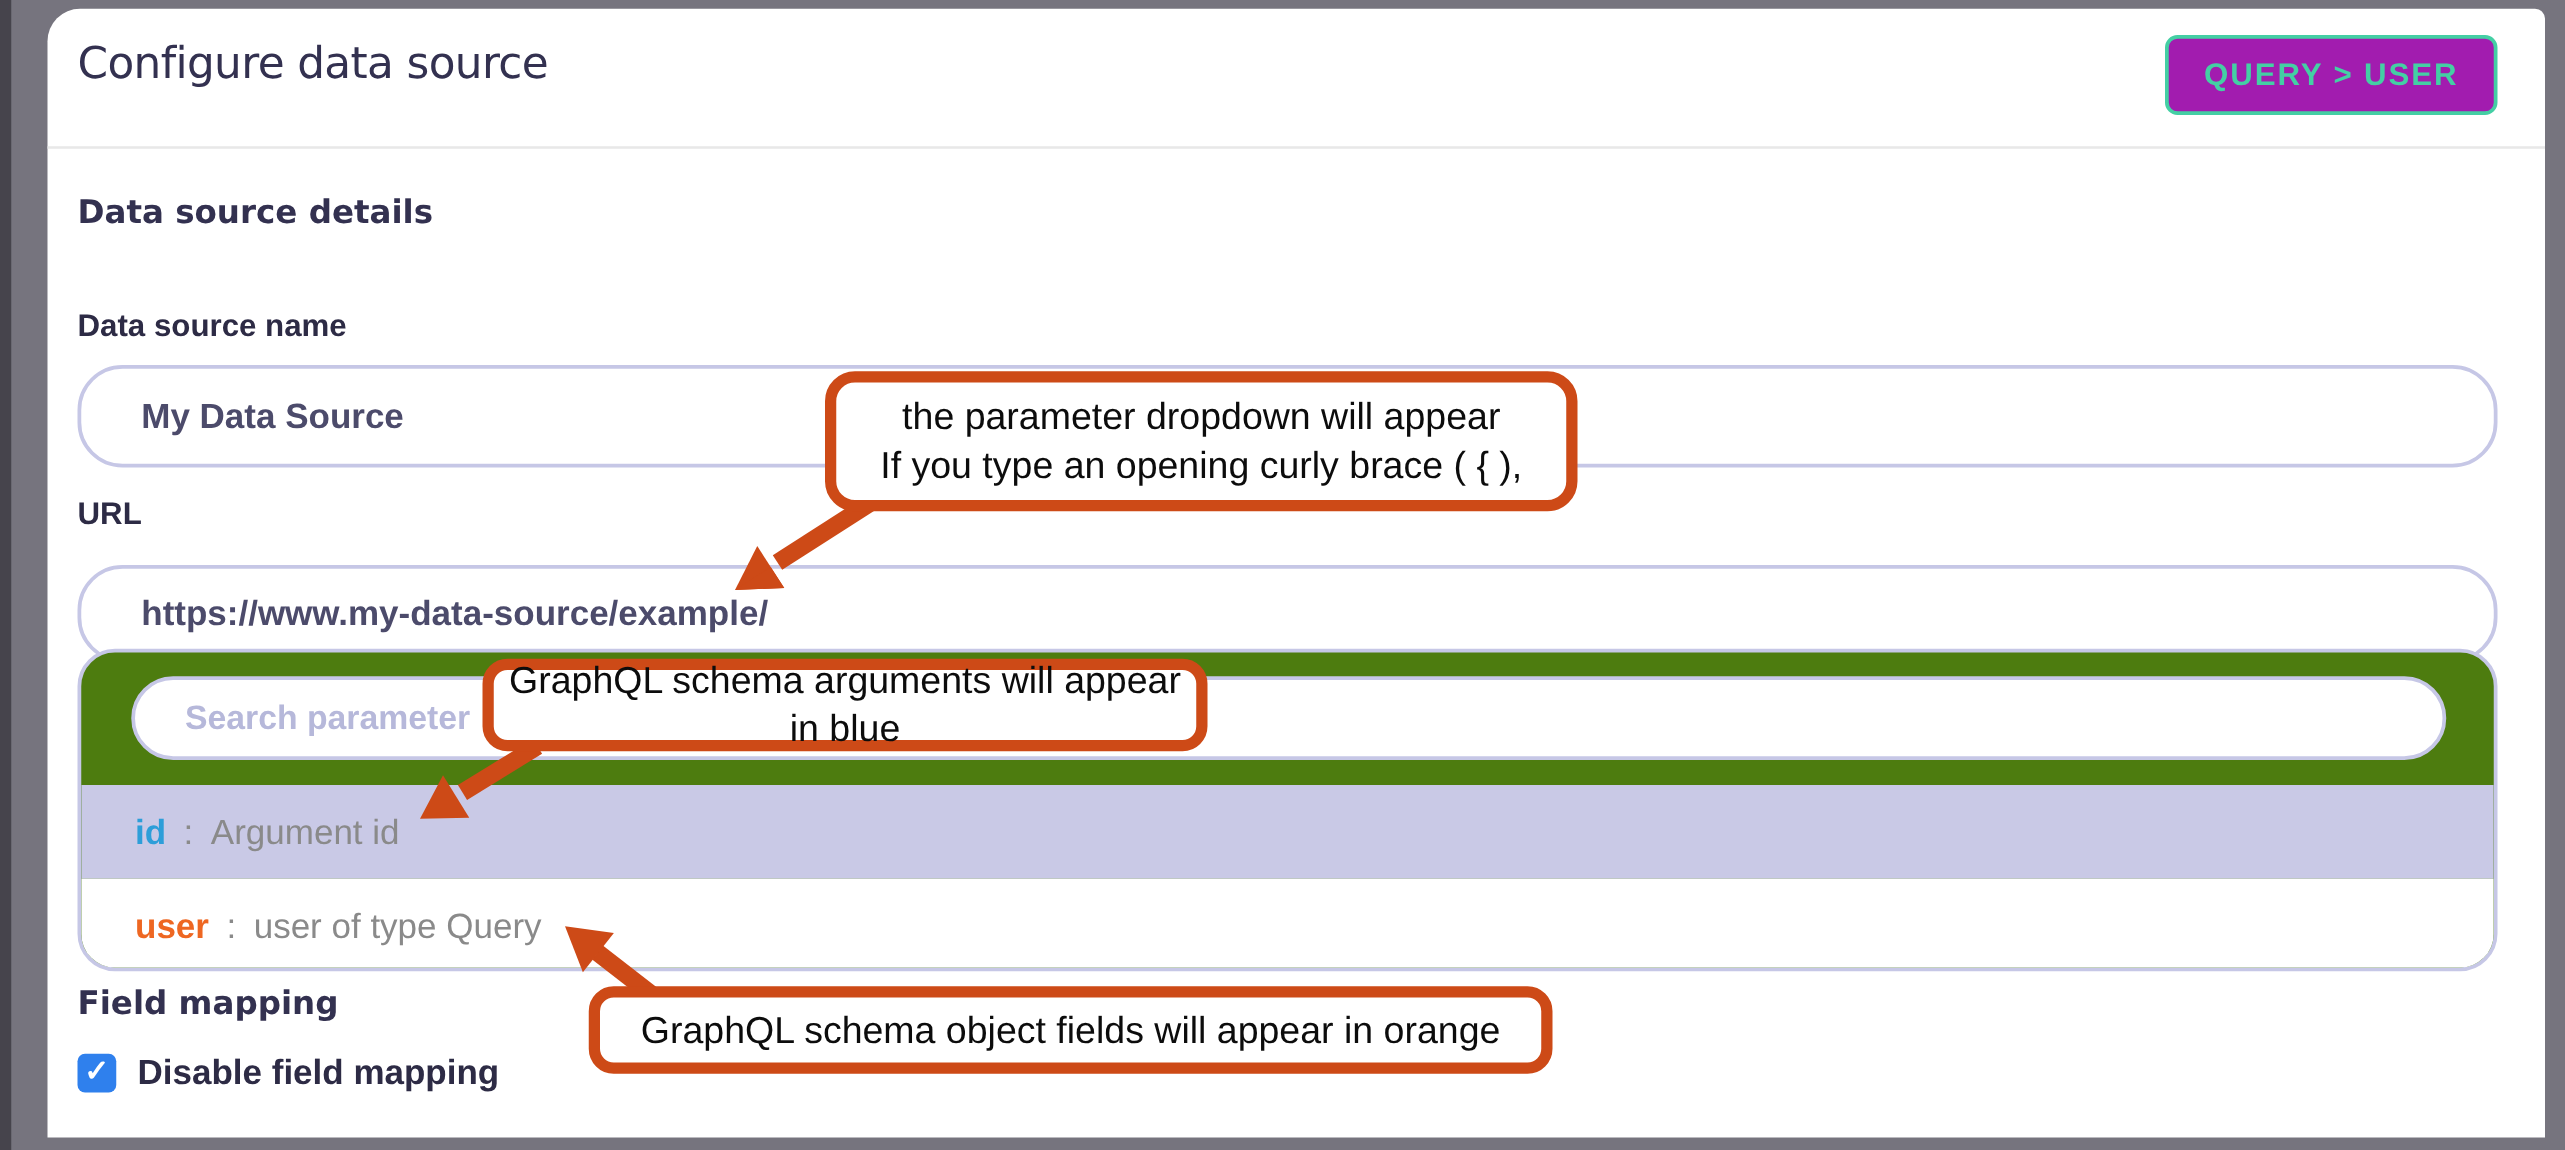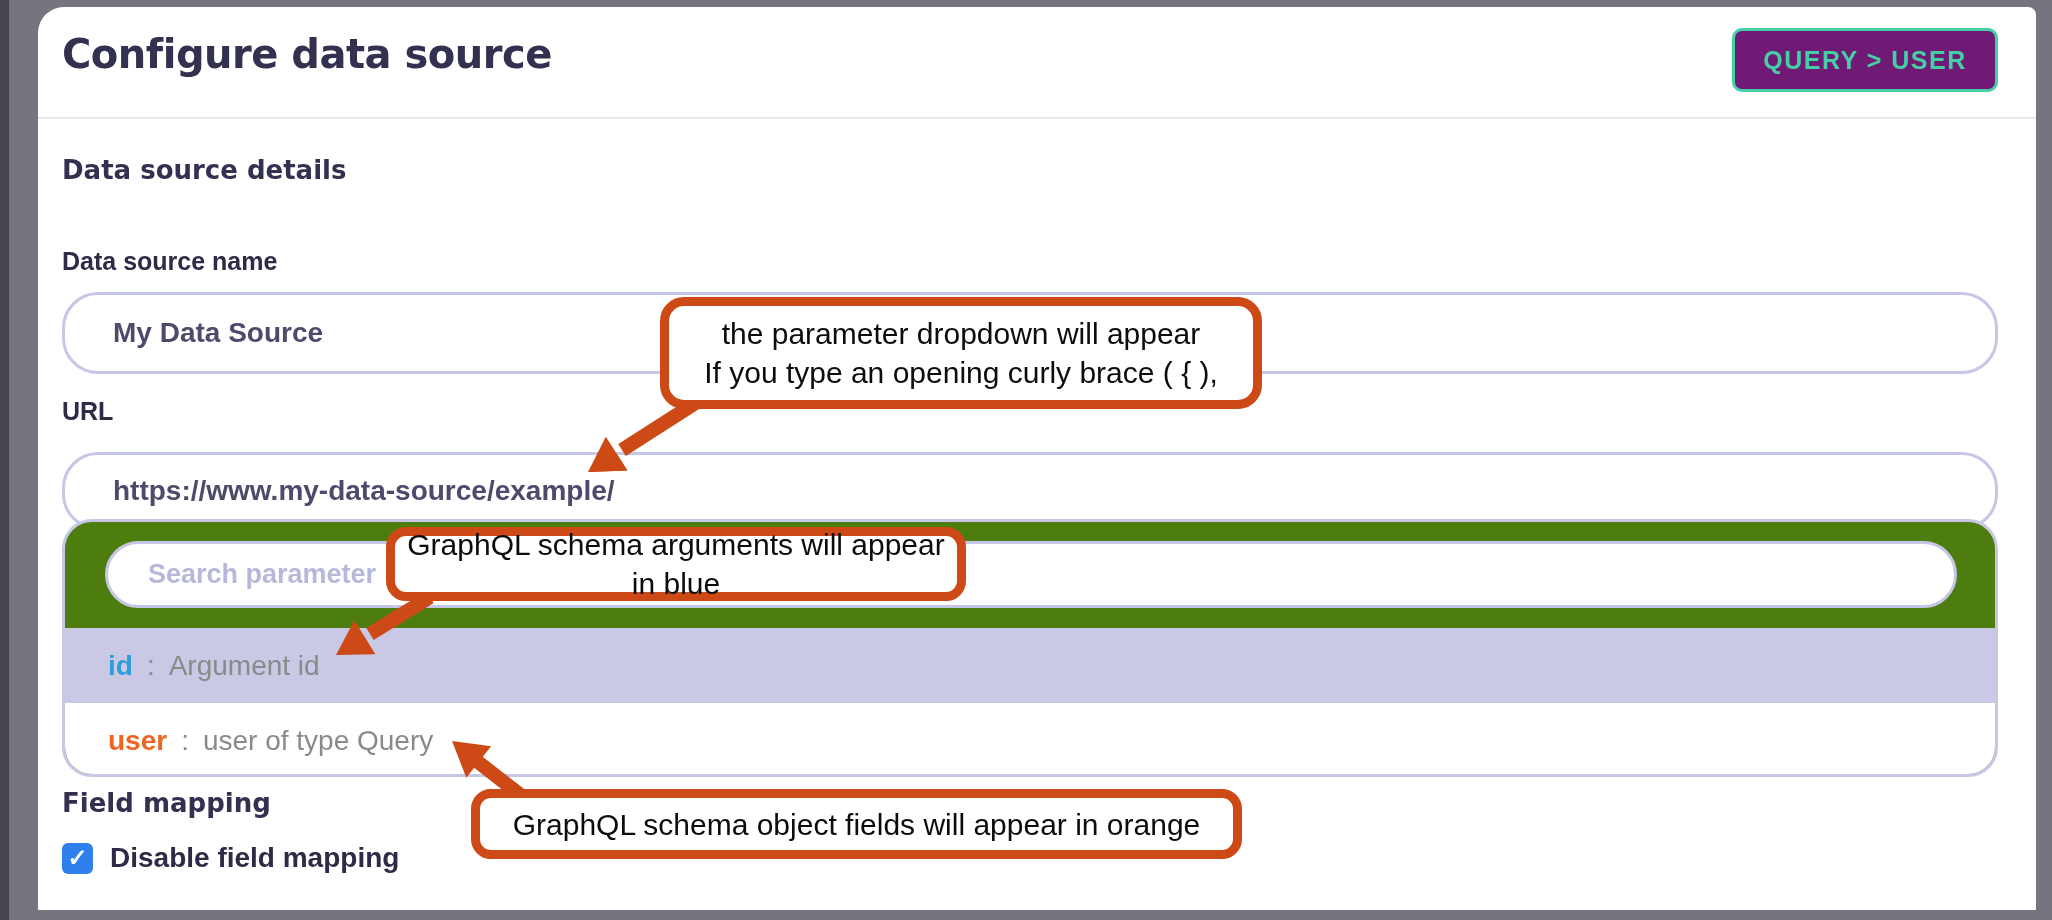--- a/index.html
+++ b/index.html
@@ -19,28 +19,28 @@
     background:#ffffff;
     border-radius:26px 8px 0 0;
   }
   .card-header {
     position:absolute; left:0; top:0; right:0; height:112px;
     border-bottom:2px solid #e8e8e8;
   }
   .page-title {
     position:absolute; left:24px; top:24px;
     font-family:"DejaVu Sans", sans-serif;
-    font-size:40px; font-weight:700; color:#333150;
+    font-size:35px; font-weight:400; color:#333150;
     letter-spacing:-0.5px;
   }
   .type-badge {
     position:absolute; right:38px; top:21px;
     width:266px; height:64px;
     border:3px solid #44cfa4; border-radius:10px;
-    background:#701a75;
+    background:#a21caf;
     color:#44cfa4; font-size:25px; font-weight:700; letter-spacing:1.5px;
     display:flex; align-items:center; justify-content:center;
     cursor:pointer;
   }
   .section-heading {
     position:absolute; left:24px;
     font-family:"DejaVu Sans", sans-serif;
     font-size:26px; font-weight:700; color:#333150;
   }
   .h-details { top:148px; }

